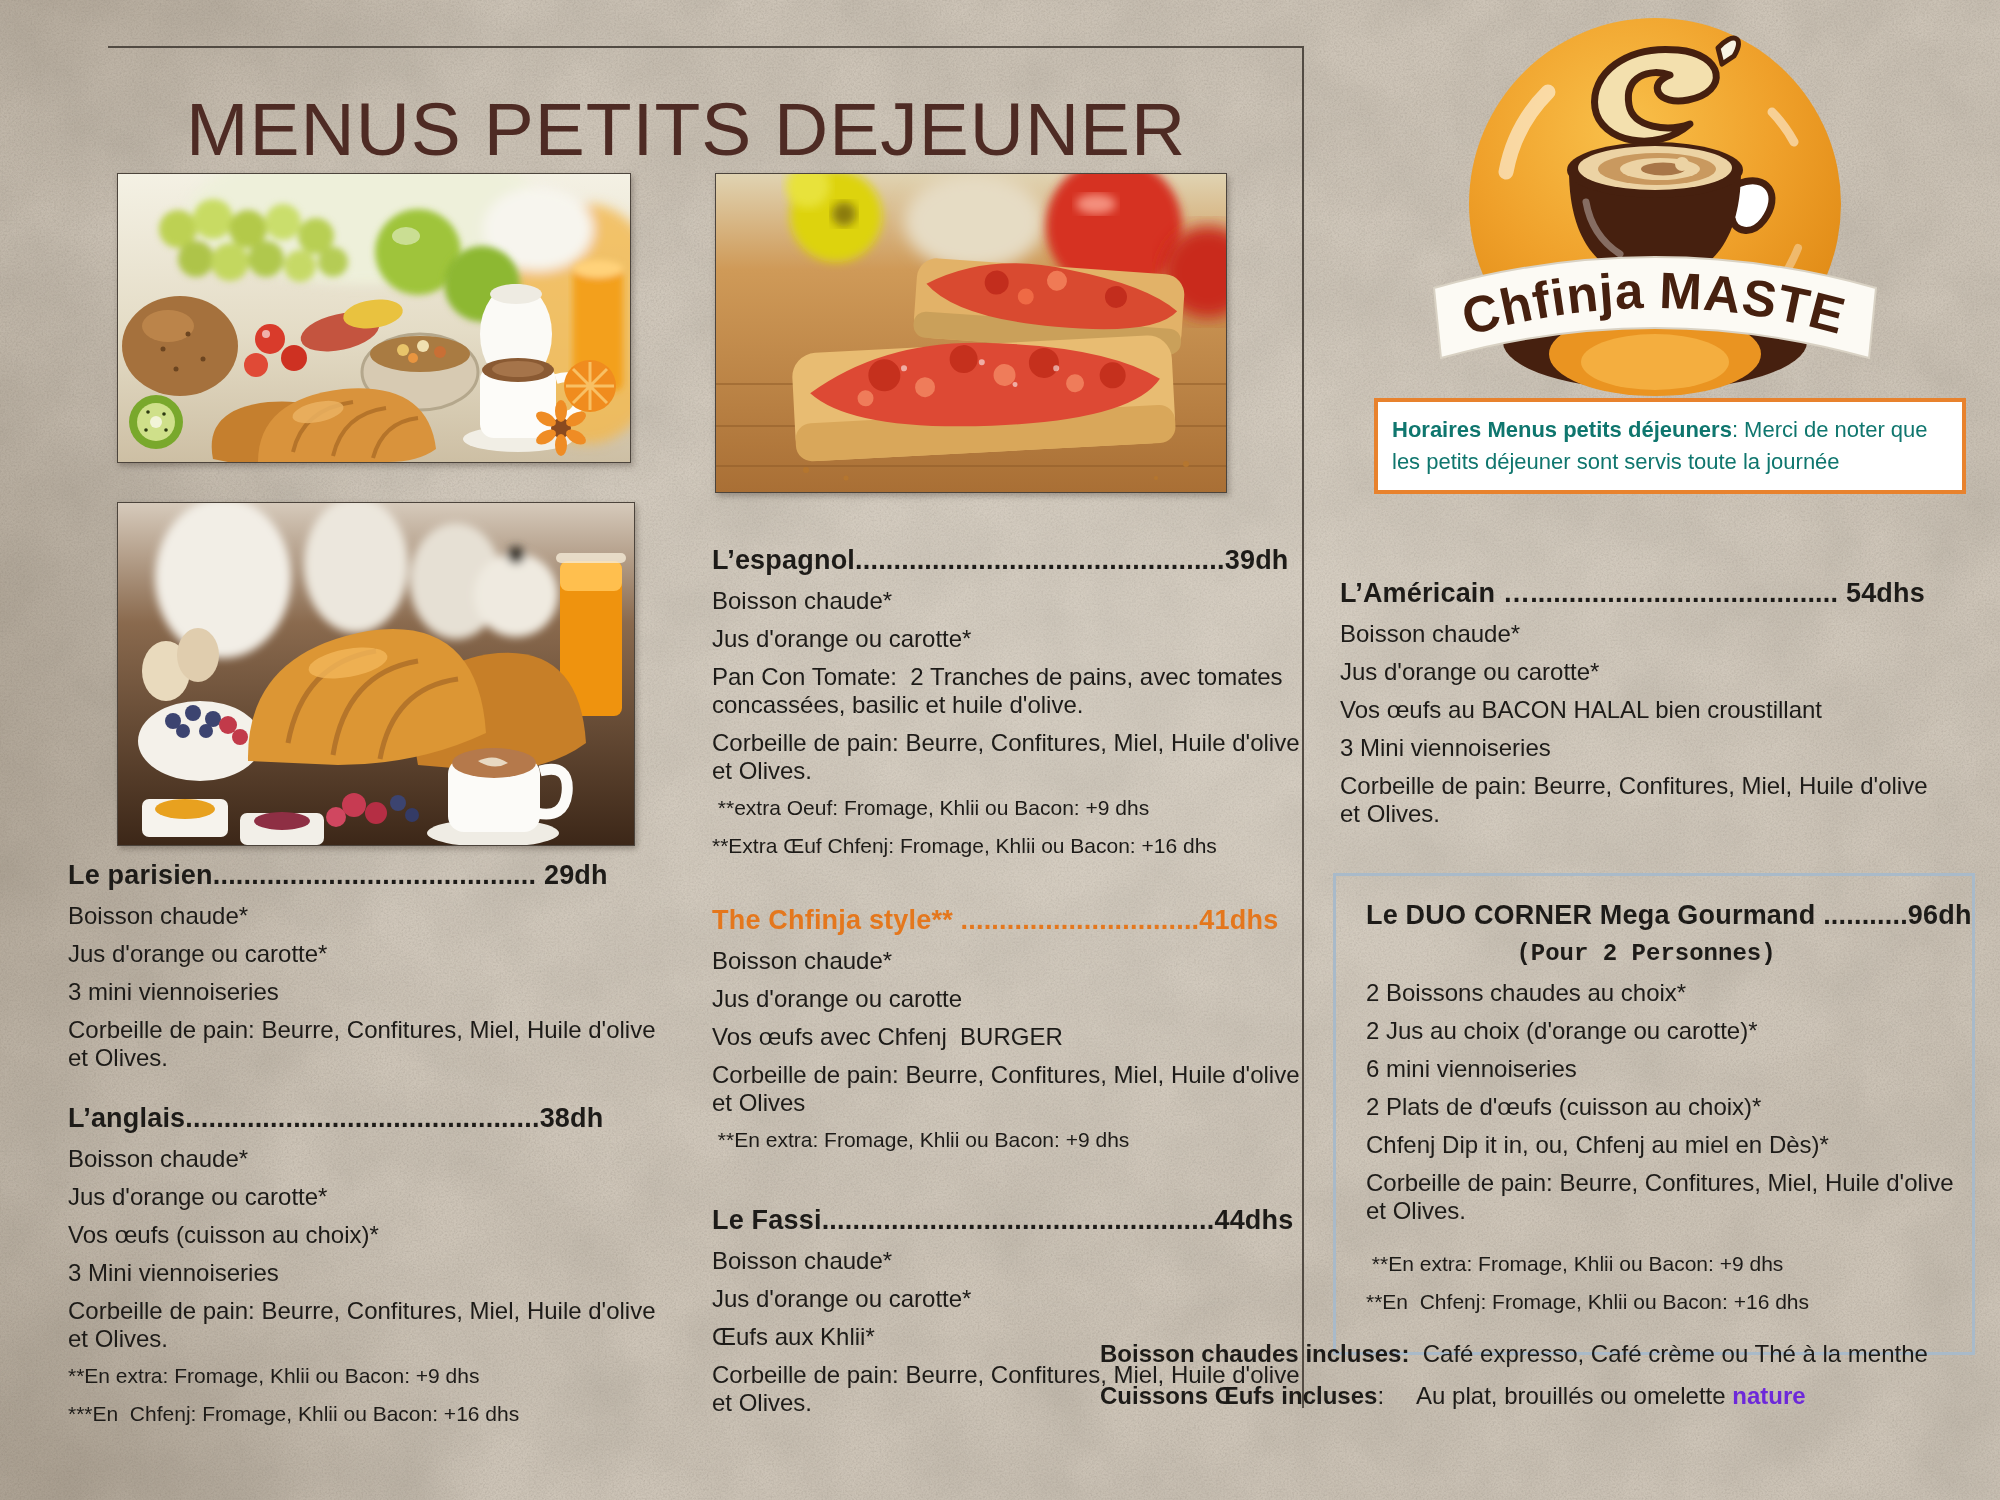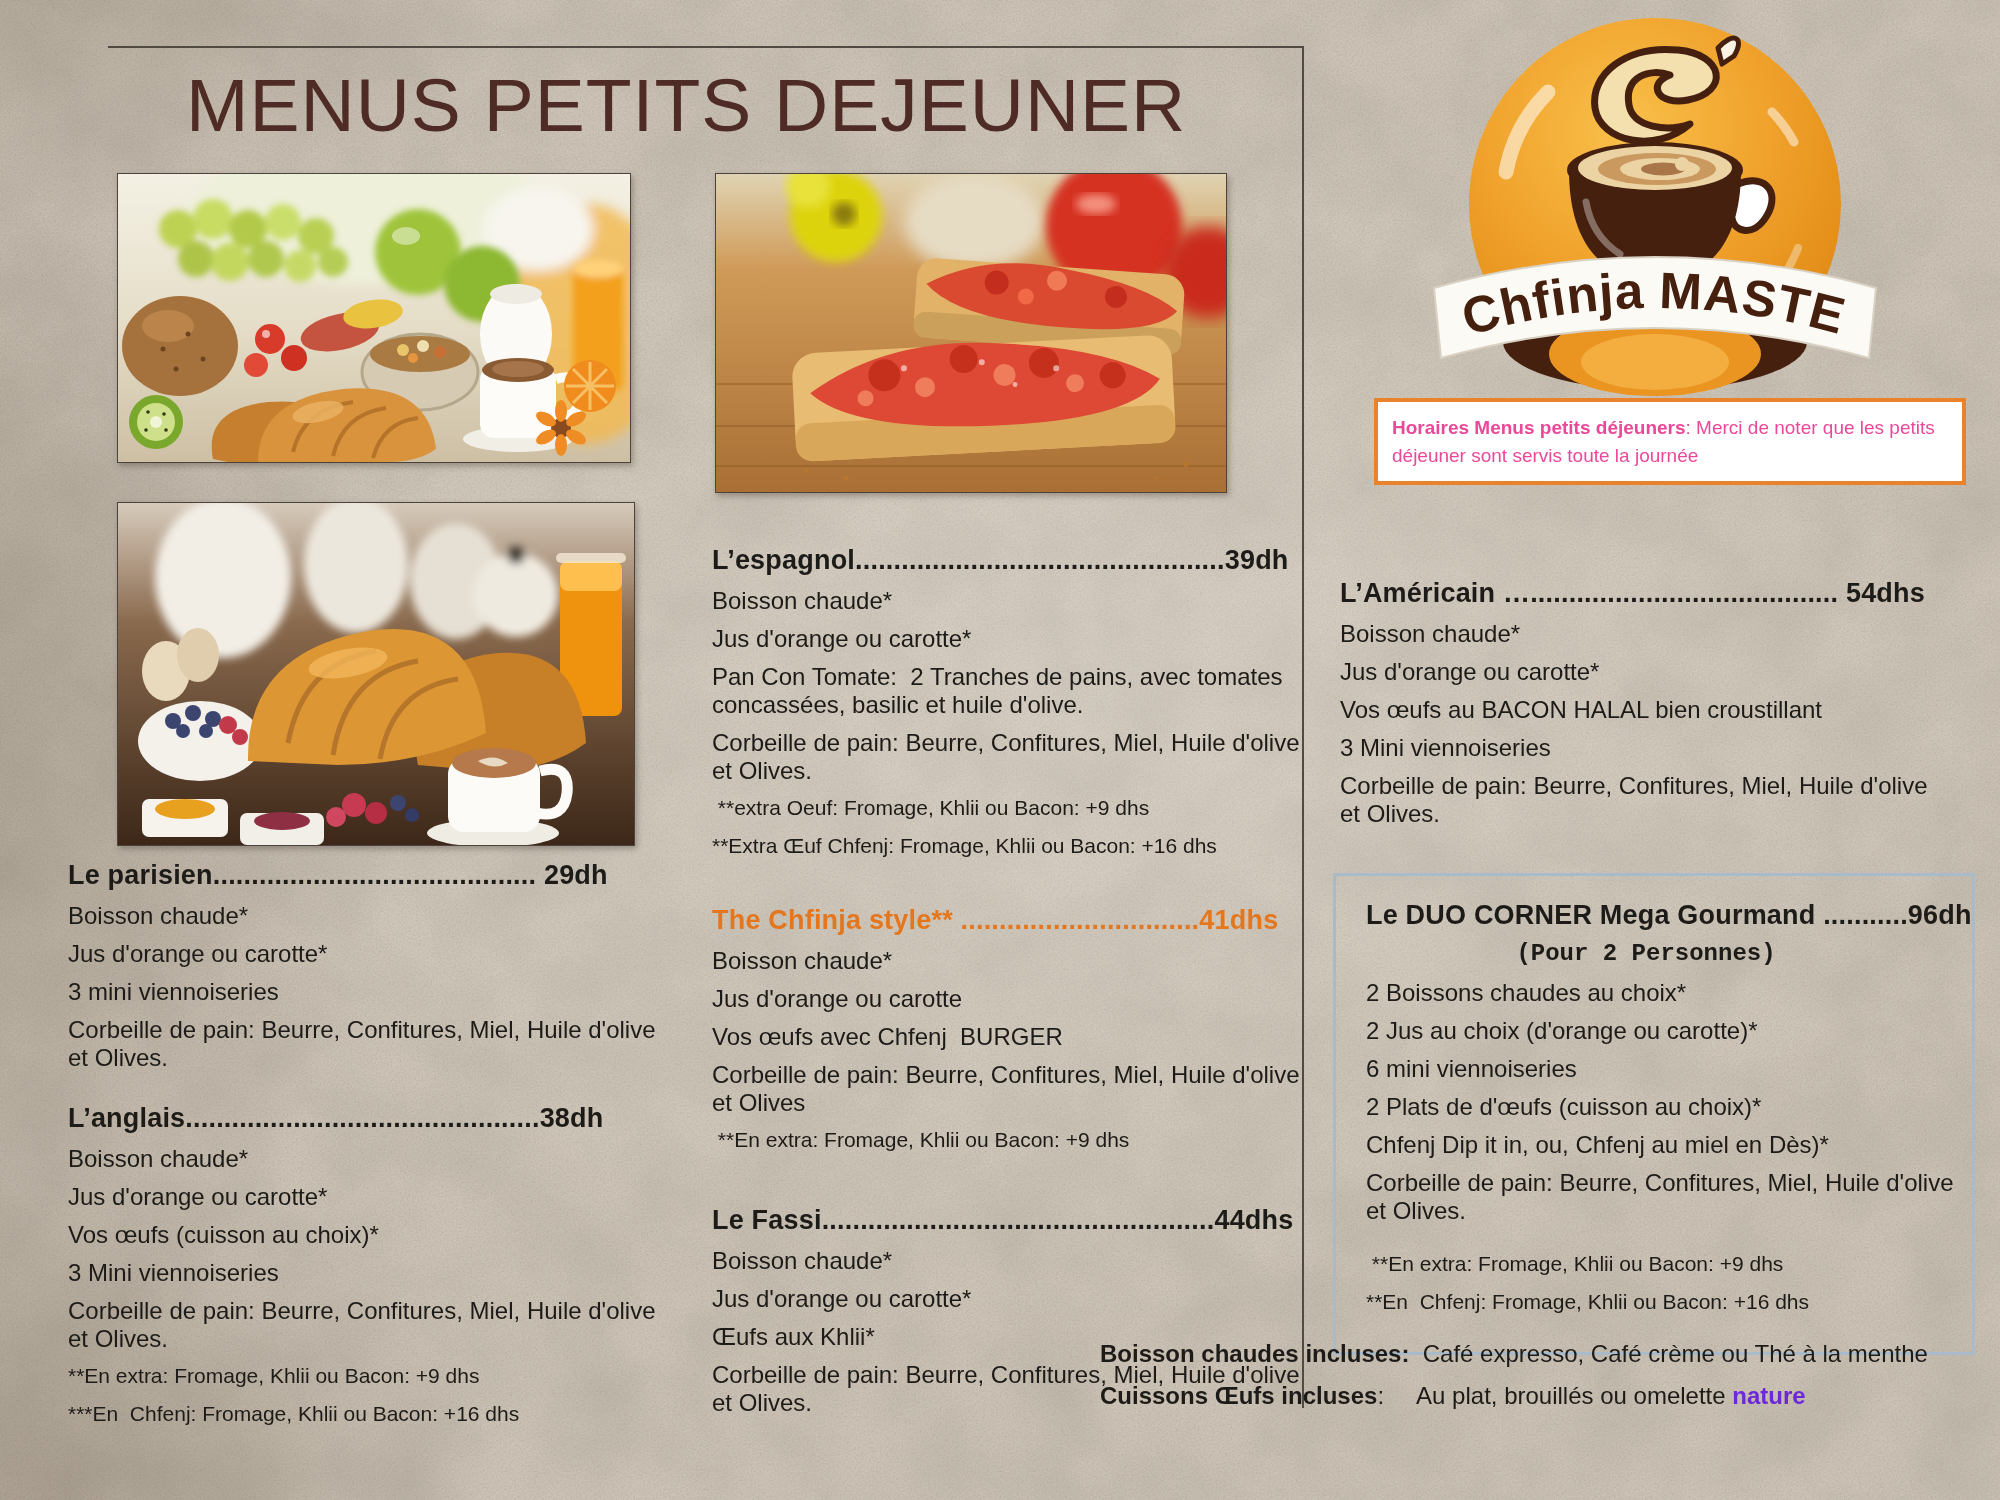--- a/index.html
+++ b/index.html
@@ -7,27 +7,27 @@
           background:#cdc4b7;font-family:"Liberation Sans",sans-serif;color:#1d1b18;}
   .texture{position:absolute;left:0;top:0;}
   .vignette{position:absolute;left:0;top:0;width:2000px;height:1500px;pointer-events:none;
     background:
       radial-gradient(900px 1200px at -140px 750px, rgba(110,96,78,0.38), rgba(110,96,78,0) 60%),
       radial-gradient(700px 500px at 40px 1480px, rgba(104,90,72,0.35), rgba(104,90,72,0) 65%),
       radial-gradient(700px 420px at 60px -40px, rgba(118,104,86,0.30), rgba(118,104,86,0) 65%),
       radial-gradient(1400px 900px at 1100px 700px, rgba(255,252,244,0.20), rgba(255,252,244,0) 70%);}
   .frame-top{position:absolute;left:108px;top:46px;width:1196px;height:0;border-top:2px solid #514a42;}
   .frame-right{position:absolute;left:1302px;top:46px;width:0;height:1362px;border-left:2px solid #514a42;}
-  .page-title{position:absolute;left:186px;top:62px;margin:0;font-size:75px;font-weight:400;
+  .page-title{position:absolute;left:186px;top:86px;margin:0;font-size:75px;font-weight:400;
               letter-spacing:1px;color:#4e2b24;white-space:nowrap;}
   .photo{position:absolute;border:1px solid #4c443c;box-shadow:2px 3px 6px rgba(60,50,40,.35);overflow:hidden;}
   .photo svg{display:block;}
   .logo{position:absolute;left:1420px;top:12px;width:470px;height:392px;}
   .notice{position:absolute;left:1374px;top:398px;width:556px;background:#ffffff;border:4px solid #e8822d;
-          padding:12px 14px 12px 14px;color:#ec4899;font-size:19px;line-height:1.45;}
+          padding:12px 14px 12px 14px;color:#0f766e;font-size:22px;line-height:1.45;}
   .notice b{font-weight:700;}
   .sec{position:absolute;}
   .sec-title{font-size:27px;font-weight:700;margin-bottom:11px;white-space:nowrap;letter-spacing:.2px;}
   .sec-title.orange{color:#e4771d;}
   .line{font-size:24px;line-height:28px;margin-bottom:10px;white-space:pre-wrap;}
   .note{font-size:21px;line-height:25px;margin-bottom:13px;white-space:pre-wrap;}
   .duo-box{position:absolute;left:1333px;top:873px;width:594px;height:452px;border:3px solid #a9bac9;
            padding:24px 12px 0 30px;}
   .duo-box .sec-title{margin-bottom:8px;}
   .duo-sub{font-size:24px;font-weight:700;text-align:center;width:560px;line-height:30px;margin-bottom:10px;font-family:Liberation Mono, monospace;}

